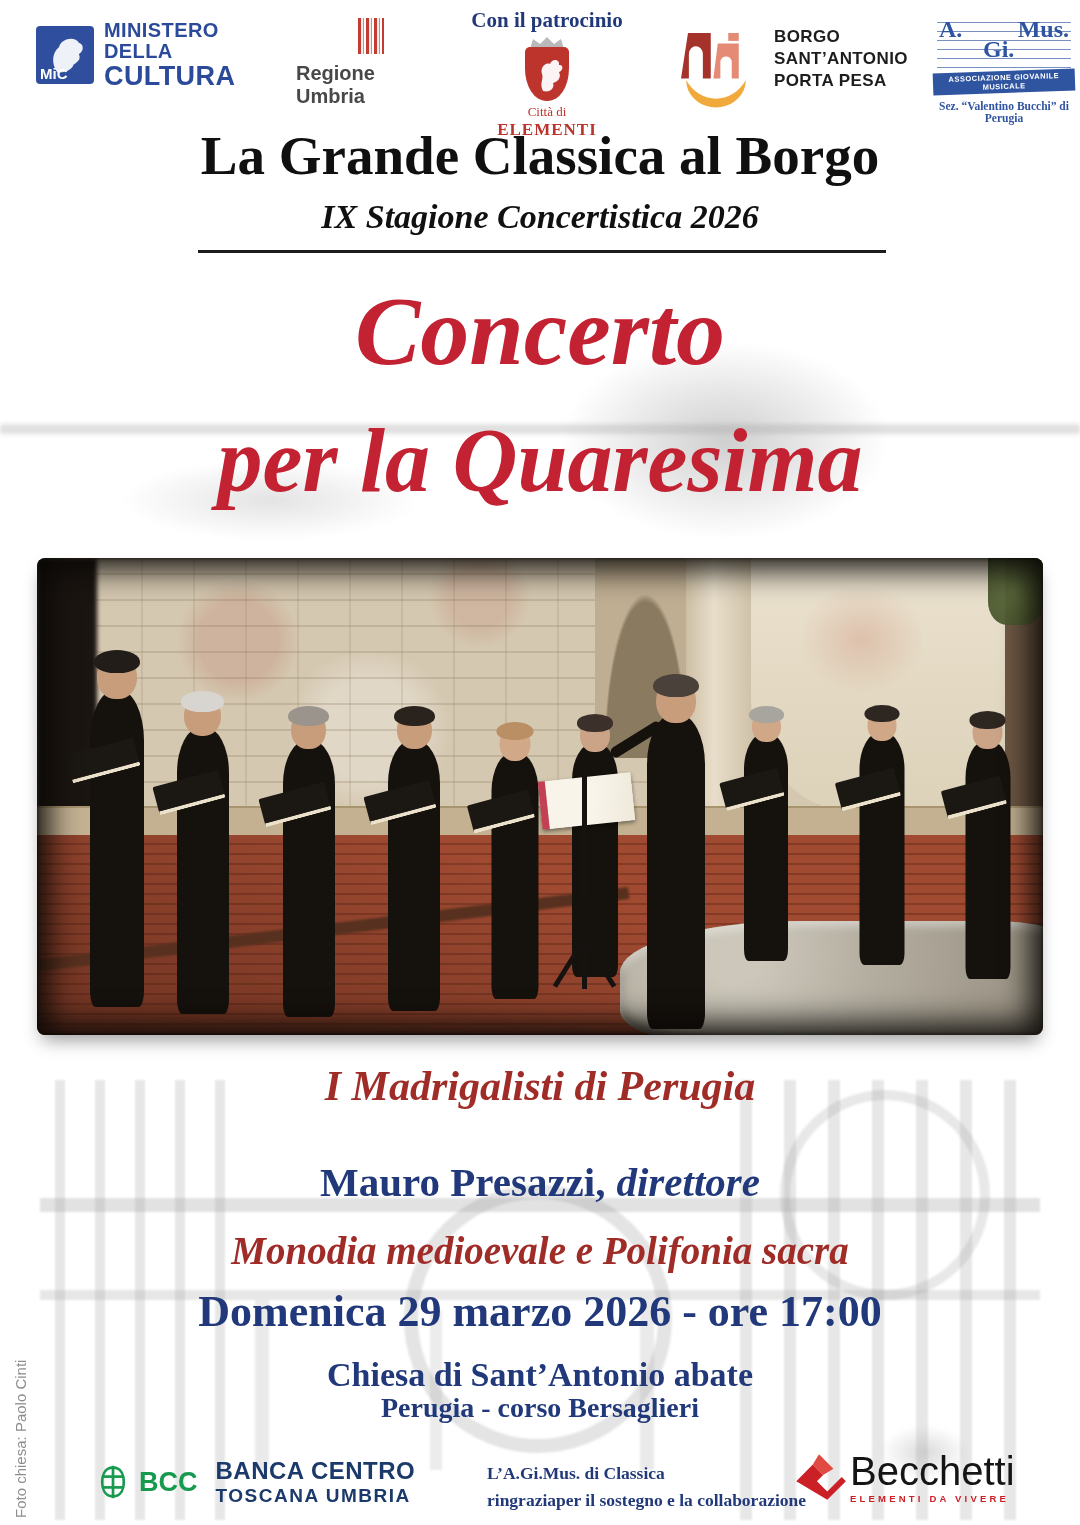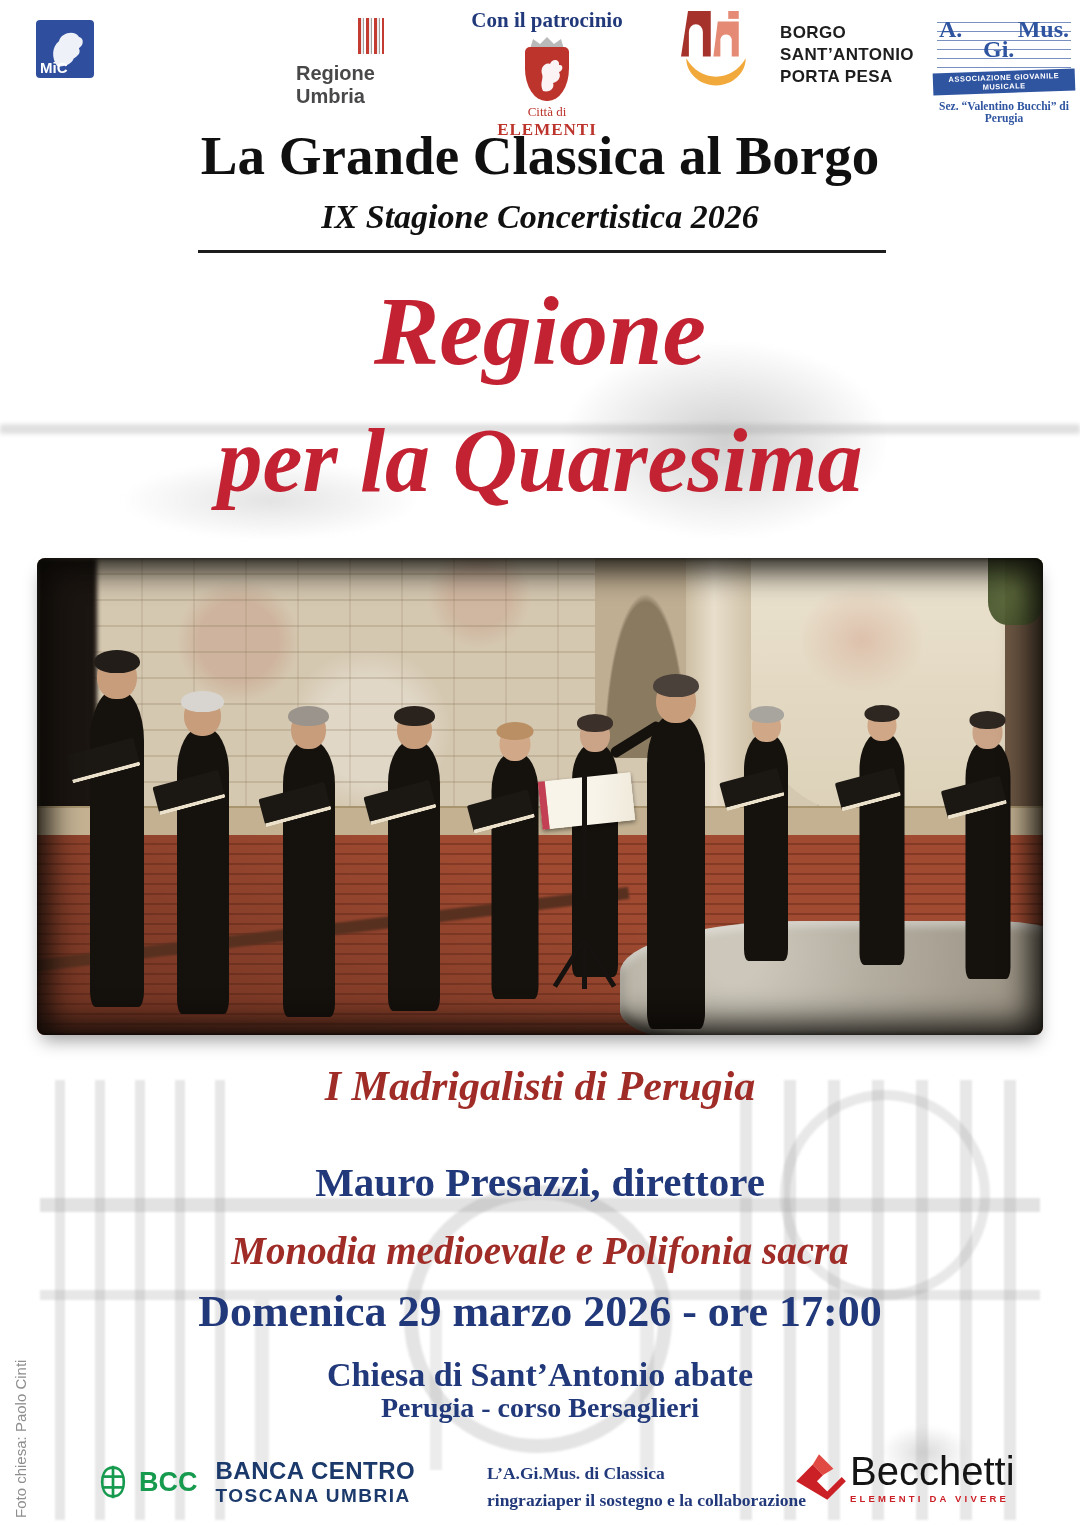--- a/index.html
+++ b/index.html
@@ -43,21 +43,21 @@
     background:repeating-linear-gradient(90deg,#c43b31 0 3px,#ececec 3px 5px,#a0a0a0 5px 6px,#fff 6px 8px);}
   .regione-label{font-family:"Liberation Sans",sans-serif;font-weight:bold;color:#48484a;font-size:20px;}
   .logo-patrocinio{left:452px;top:8px;width:190px;text-align:center;}
   .patroc-title{color:#21397a;font-weight:bold;font-size:21px;}
   .crown{display:block;margin:4px auto -2px;}
   .shield{width:44px;height:54px;margin:0 auto;background:#bc342c;position:relative;
     border-radius:5px 5px 48% 48% / 5px 5px 60% 60%;}
   .shield svg{position:absolute;inset:4px;}
   .city-small{color:#bc342c;font-size:13px;margin-top:3px;}
   .city{color:#bc342c;font-weight:bold;font-size:17px;letter-spacing:1px;}
-  .logo-borgo{left:680px;top:4px;display:flex;align-items:flex-end;gap:28px;}
+  .logo-borgo{left:680px;top:26px;display:flex;align-items:flex-start;gap:22px;}
   .borgo-text{font-family:"Liberation Sans",sans-serif;font-weight:bold;color:#1d1d1d;
     font-size:17px;line-height:1.3;letter-spacing:.4px;}
   .logo-agimus{left:933px;top:20px;width:142px;text-align:center;}
   .agimus-staff{position:relative;height:48px;margin:0 4px;
     background:repeating-linear-gradient(0deg,rgba(47,84,160,.65) 0 1px,transparent 1px 9px);}
   .agimus-staff span{position:absolute;color:#2f54a0;font-weight:bold;font-size:24px;
     font-family:"Liberation Serif",serif;}
   .ag-a{left:2px;top:-4px;}
   .ag-gi{left:46px;top:16px;}
   .ag-mus{right:2px;top:-4px;}
@@ -120,21 +120,21 @@
     border-left:7px solid #c23f54;transform:rotate(-6deg);box-shadow:0 2px 4px rgba(0,0,0,.45);}
   .stand-pole{width:5px;height:126px;background:#15120f;margin:-4px 0 0 42px;}
   .stand-leg{position:absolute;top:162px;left:42px;width:5px;height:56px;background:#15120f;
     transform-origin:top center;}
   .leg1{transform:rotate(32deg);}
   .leg2{transform:rotate(-32deg);}
   .leg3{height:50px;}
   
   .ensemble{top:1062px;font-size:42px;font-weight:bold;font-style:italic;color:#a02c28;}
   .director{top:1158px;font-size:41px;font-weight:bold;color:#21397a;}
-  .director .role{margin-left:11px;}
+  .director .role{font-style:italic;margin-left:11px;}
   .program{top:1228px;font-size:39px;font-weight:bold;font-style:italic;color:#a02c28;}
   .datetime{top:1286px;font-size:44px;font-weight:bold;color:#21397a;}
   .venue{top:1356px;font-size:34px;font-weight:bold;color:#21397a;}
   .address{top:1392px;font-size:28px;font-weight:bold;color:#21397a;}
   
   .ftr{position:absolute;z-index:2;}
   .logo-bcc{left:95px;top:1458px;display:flex;align-items:center;gap:8px;}
   .bcc-acronym{color:#169a4e;font-family:"Liberation Sans",sans-serif;font-weight:bold;font-size:27px;}
   .bcc-text{margin-left:10px;color:#1b3a6b;font-family:"Liberation Sans",sans-serif;font-weight:bold;
     line-height:1.12;}
@@ -169,20 +169,25 @@
     <div class="wm-smudge"></div>
   </div>
 
   <div class="hdr logo-mic">
     <div class="mic-square">
       <svg viewBox="0 0 60 60">
         <path d="M21 50 C14 40 15 27 23 21 C26 10 42 8 46 16 C53 18 51 27 46 29 C49 35 44 38 40 41 C38 47 30 51 21 50 Z" fill="#ffffff" opacity="0.92"></path>
       </svg>
       <span class="mic-mark">MiC</span>
     </div>
+    <div class="mic-text">
+      <div class="mic-l1">MINISTERO</div>
+      <div class="mic-l1">DELLA</div>
+      <div class="mic-l2">CULTURA</div>
+    </div>
   </div>
 
   <div class="hdr logo-regione">
     <div class="regione-stripes"></div>
     <div class="regione-label">Regione Umbria</div>
   </div>
 
   <div class="hdr logo-patrocinio">
     <div class="patroc-title">Con il patrocinio</div>
     <svg class="crown" width="40" height="12" viewBox="0 0 40 12">
@@ -217,21 +222,21 @@
       <span class="ag-gi">Gi.</span>
       <span class="ag-mus">Mus.</span>
     </div>
     <div class="agimus-banner">ASSOCIAZIONE GIOVANILE MUSICALE</div>
     <div class="agimus-section">Sez. “Valentino Bucchi” di Perugia</div>
   </div>
 
   <div class="centered title-main">La Grande Classica al Borgo</div>
   <div class="centered title-season">IX Stagione Concertistica 2026</div>
   <div class="divider"></div>
-  <div class="centered concerto1">Regione</div>
+  <div class="centered concerto1">Concerto</div>
   <div class="centered concerto2">per la Quaresima</div>
 
   <div class="photo">
     <div class="ph-wall"></div>
     <div class="ph-door-left"></div>
     <div class="ph-arch"></div>
     <div class="ph-column"></div>
     <div class="ph-apse"></div>
     <div class="ph-fresco"></div>
     <div class="ph-right-dark"></div>

